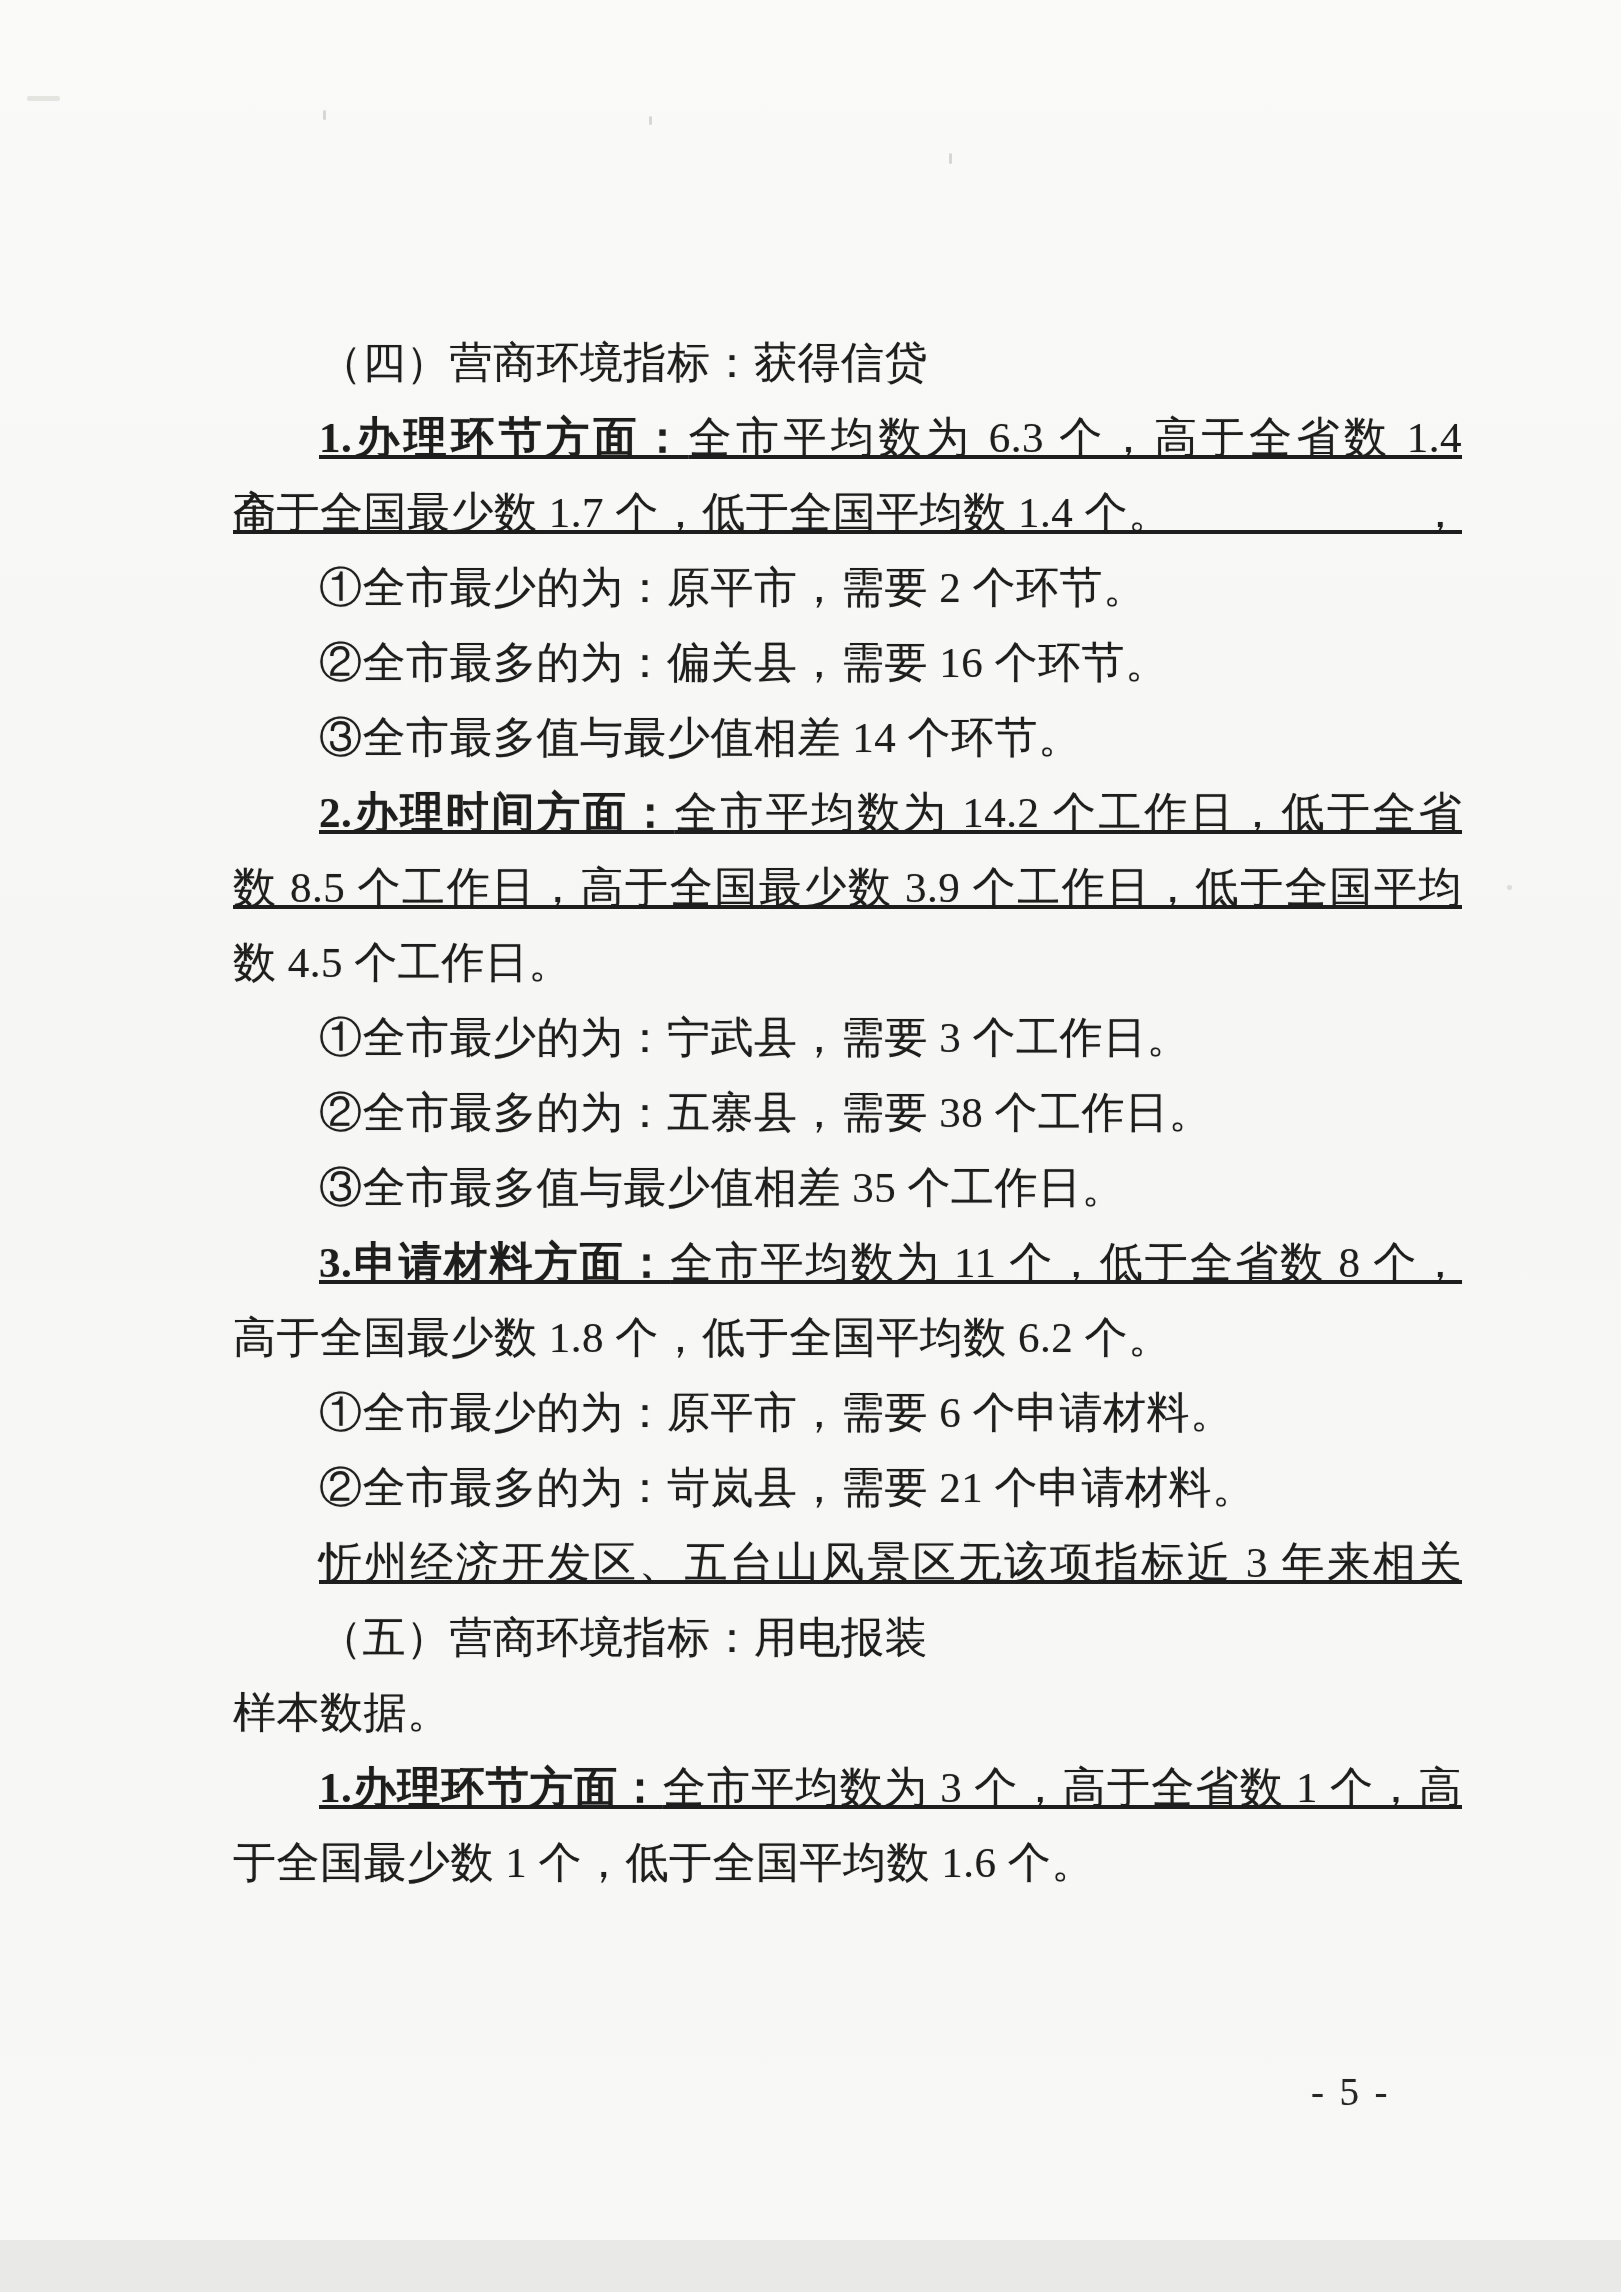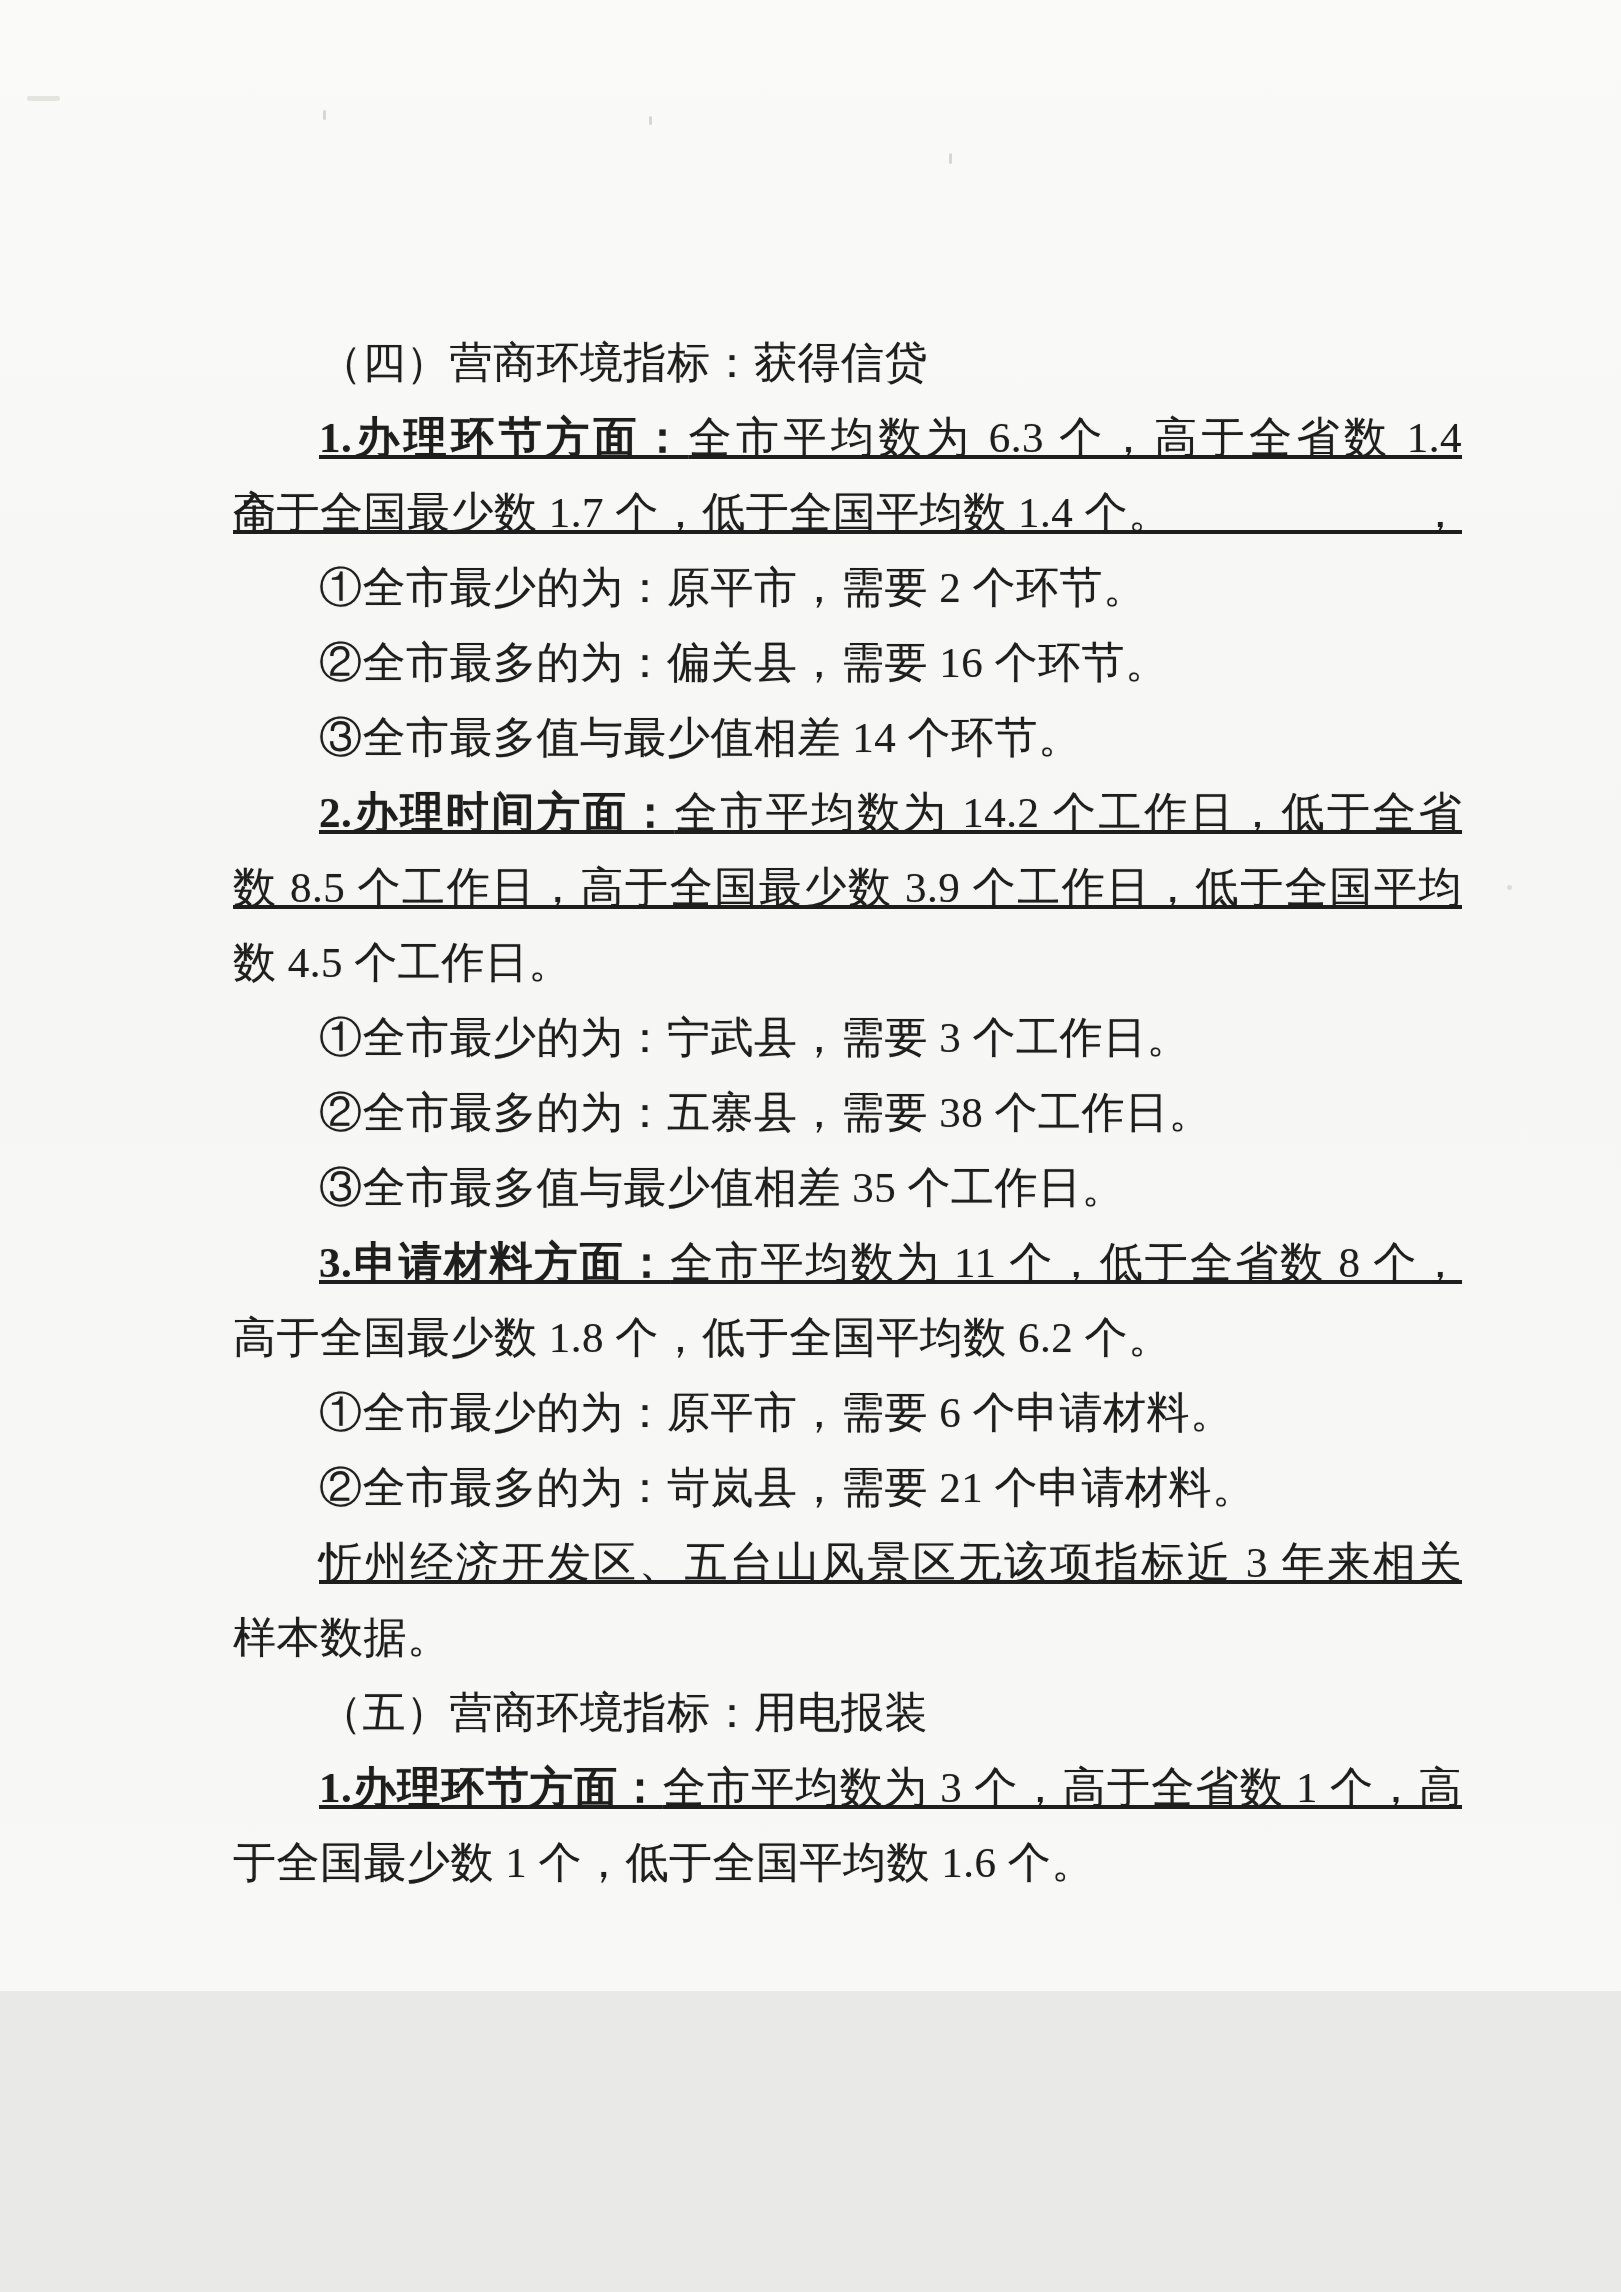--- a/index.html
+++ b/index.html
@@ -8,21 +8,21 @@
   }
   body {
     width: 1621px;
     height: 2293px;
     background: #e9e9e7;
     font-family: "Liberation Serif", "DejaVu Serif", serif;
   }
   .page {
     position: relative;
     width: 1621px;
-    height: 1991px;
+    height: 2240px;
     overflow: hidden;
     background: linear-gradient(180deg, #fafaf8 0%, #f6f6f4 45%, #f8f8f6 100%);
   }
   .content {
     position: absolute;
     left: 233px;
     top: 325px;
     width: 1229px;
     color: #1e1e1e;
   }
@@ -88,21 +88,21 @@
       <div class="line full">数 8.5 个工作日，高于全国最少数 3.9 个工作日，低于全国平均</div>
       <div class="line">数 4.5 个工作日。</div>
       <div class="line indent">①全市最少的为：宁武县，需要 3 个工作日。</div>
       <div class="line indent">②全市最多的为：五寨县，需要 38 个工作日。</div>
       <div class="line indent">③全市最多值与最少值相差 35 个工作日。</div>
       <div class="line indent full"><b>3.申请材料方面：</b>全市平均数为 11 个，低于全省数 8 个，</div>
       <div class="line">高于全国最少数 1.8 个，低于全国平均数 6.2 个。</div>
       <div class="line indent">①全市最少的为：原平市，需要 6 个申请材料。</div>
       <div class="line indent">②全市最多的为：岢岚县，需要 21 个申请材料。</div>
       <div class="line indent full">忻州经济开发区、五台山风景区无该项指标近 3 年来相关</div>
+      <div class="line indent">（五）营商环境指标：用电报装</div>
       <div class="line">样本数据。</div>
-      <div class="line indent">（五）营商环境指标：用电报装</div>
       <div class="line indent full"><b>1.办理环节方面：</b>全市平均数为 3 个，高于全省数 1 个，高</div>
       <div class="line">于全国最少数 1 个，低于全国平均数 1.6 个。</div>
     </div>
 
   <div class="page-number">- 5 -</div>
 </div>
 
 
 </body></html>

